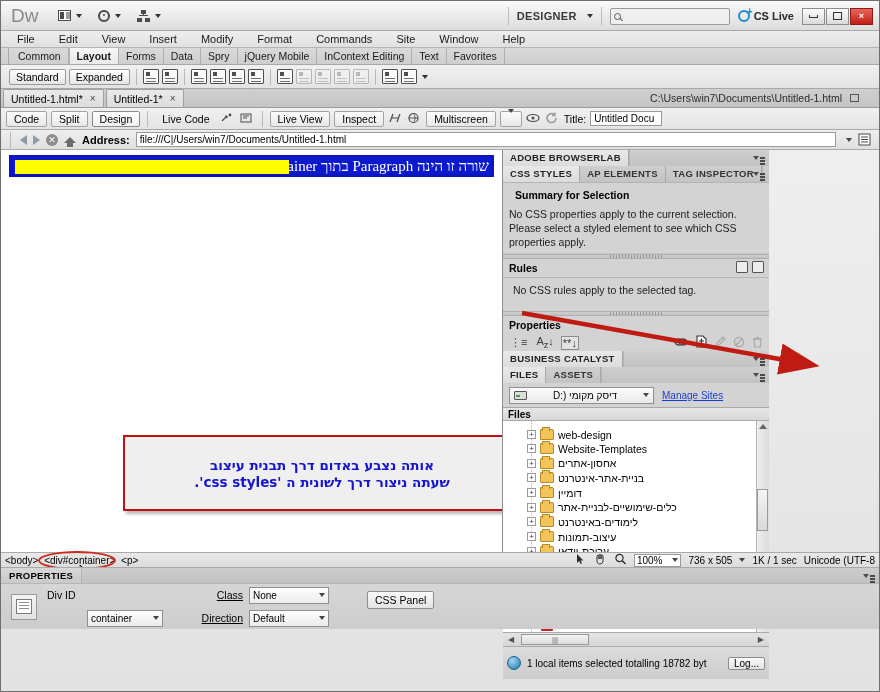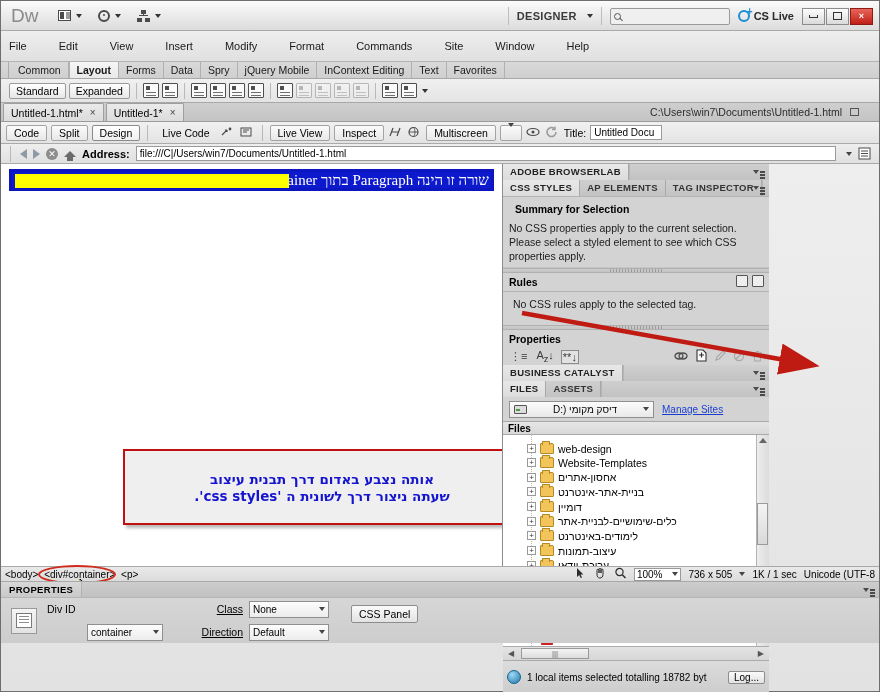--- a/index.html
+++ b/index.html
@@ -76,22 +76,22 @@
   .wbtn {
     width:23px;height:17px;border:1px solid #8c8c8c;background:linear-gradient(#fdfdfd,#dadada);
     display:flex;align-items:center;justify-content:center;font-size:9px;color:#333;
   }
   .wbtn.close { background:linear-gradient(#e9655a,#c01f16); color:#fff; border-color:#8e1b13; font-weight:bold;}
   .wb-min { width:9px;height:3px;border:1px solid #333;border-top:none;}
   .wb-max { width:9px;height:8px;border:1.5px solid #333;}
 
   
   .menubar {
-    height:31px; background:linear-gradient(#eeeeee,#e0e0e0);
-    border-bottom:1px solid #b4b4b4; display:flex; align-items:center; gap:16px;
+    height:17px; background:linear-gradient(#eeeeee,#e0e0e0);
+    border-bottom:1px solid #b4b4b4; display:flex; align-items:center; padding-left:8px; gap:8px;
   }
   .menubar span { padding:0 8px; font-size:11px; color:#1a1a1a; cursor:default;}
 
   
   .insertbar {
     height:17px; background:linear-gradient(#d9d9d9,#cfcfcf);
     border-bottom:1px solid #a8a8a8; display:flex; align-items:stretch; padding-left:4px;
   }
   .ibtab {
     padding:0 7px; display:flex;align-items:center; font-size:10.5px;
@@ -790,21 +790,21 @@
         </div>
       </div>
       <div style="display:flex;align-items:center;gap:6px;height:17px;">
         <span class="fieldlabel ulabel" style="width:50px;text-align:right;">Direction</span>
         <div class="selbox" style="width:80px;">
           <span>Default</span>
           <span class="dd-arrow"></span>
         </div>
       </div>
     </div>
-    <div style="margin-left:12px;align-self:flex-start;margin-top:10px;">
+    <div style="margin-left:28px;align-self:flex-start;margin-top:10px;">
       <span class="pbtn">CSS Panel</span>
     </div>
   </div>
 
   <svg class="arrowsvg" viewBox="0 0 880 692">
     <defs>
       <marker id="ah" markerWidth="9" markerHeight="7" refX="7.5" refY="3.5" orient="auto">
         <polygon points="0 0, 9 3.5, 0 7" fill="#c01b12"></polygon>
       </marker>
     </defs>

